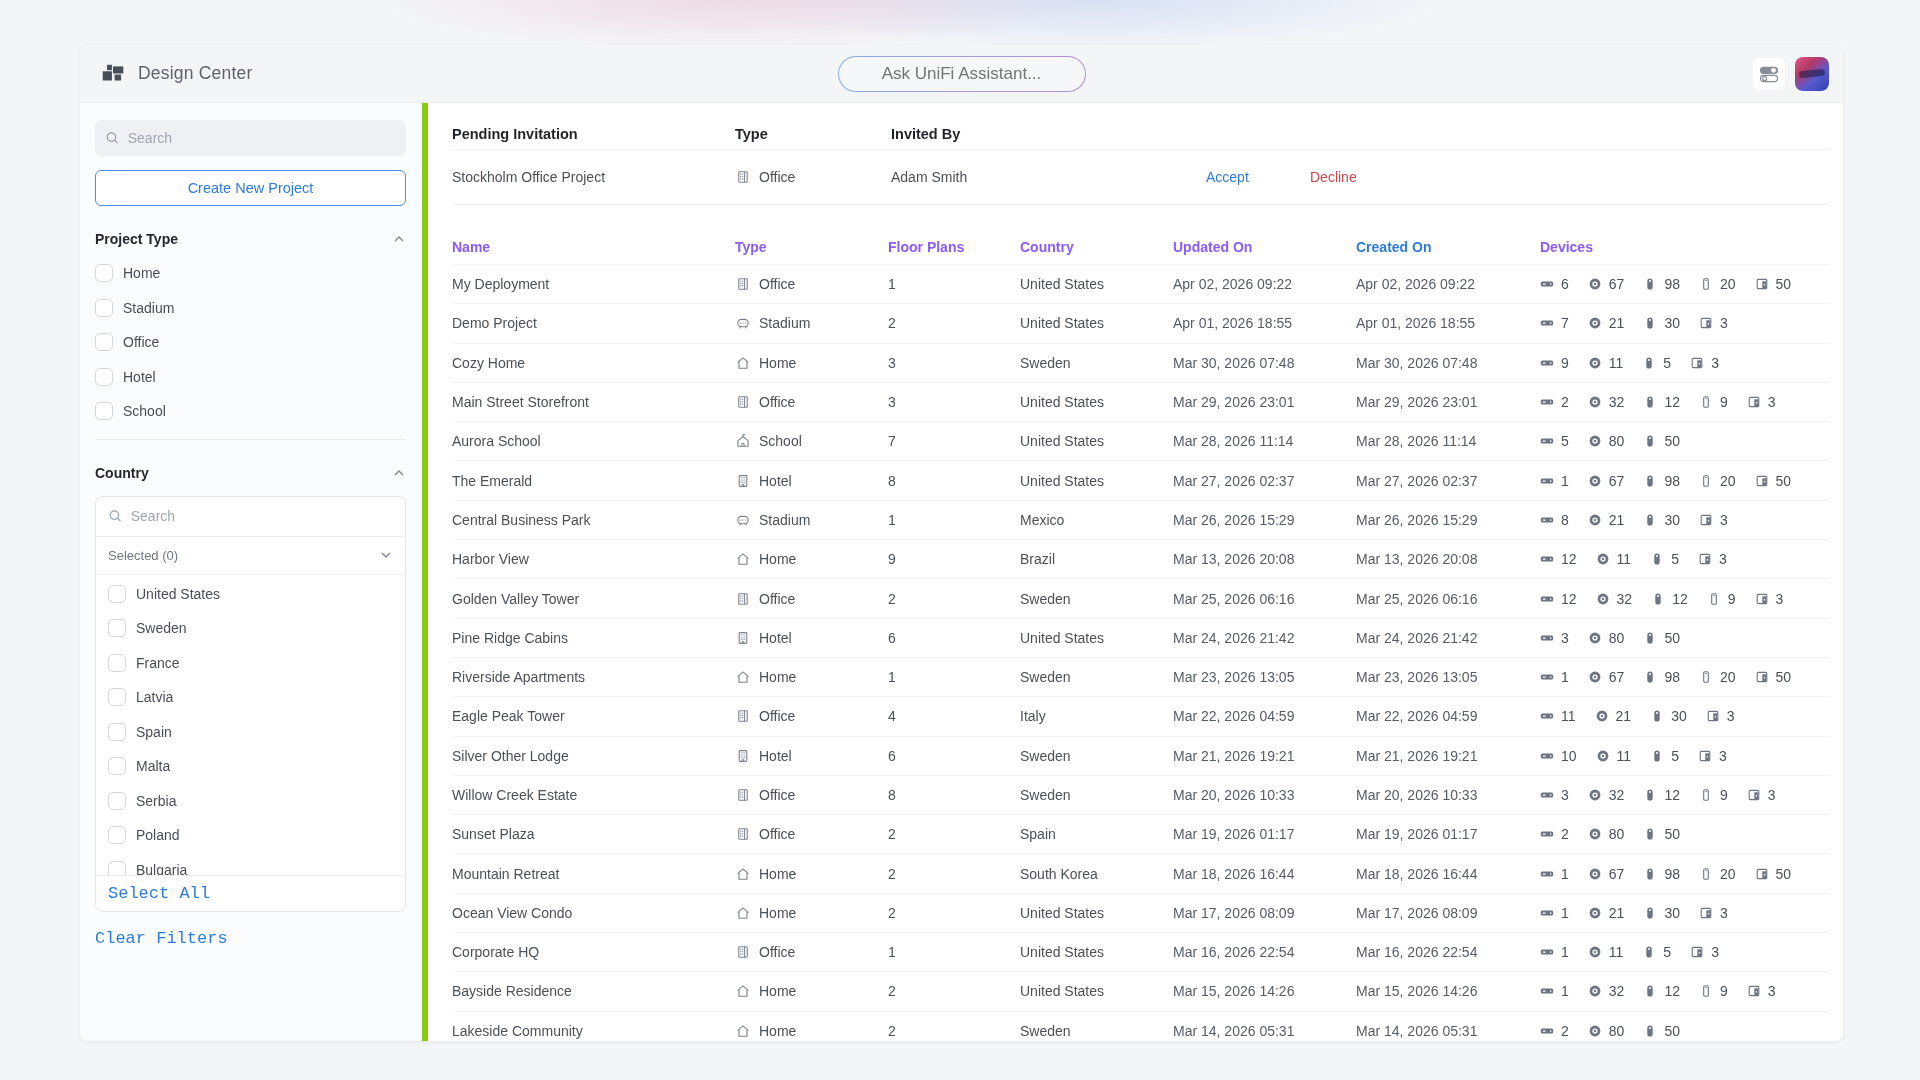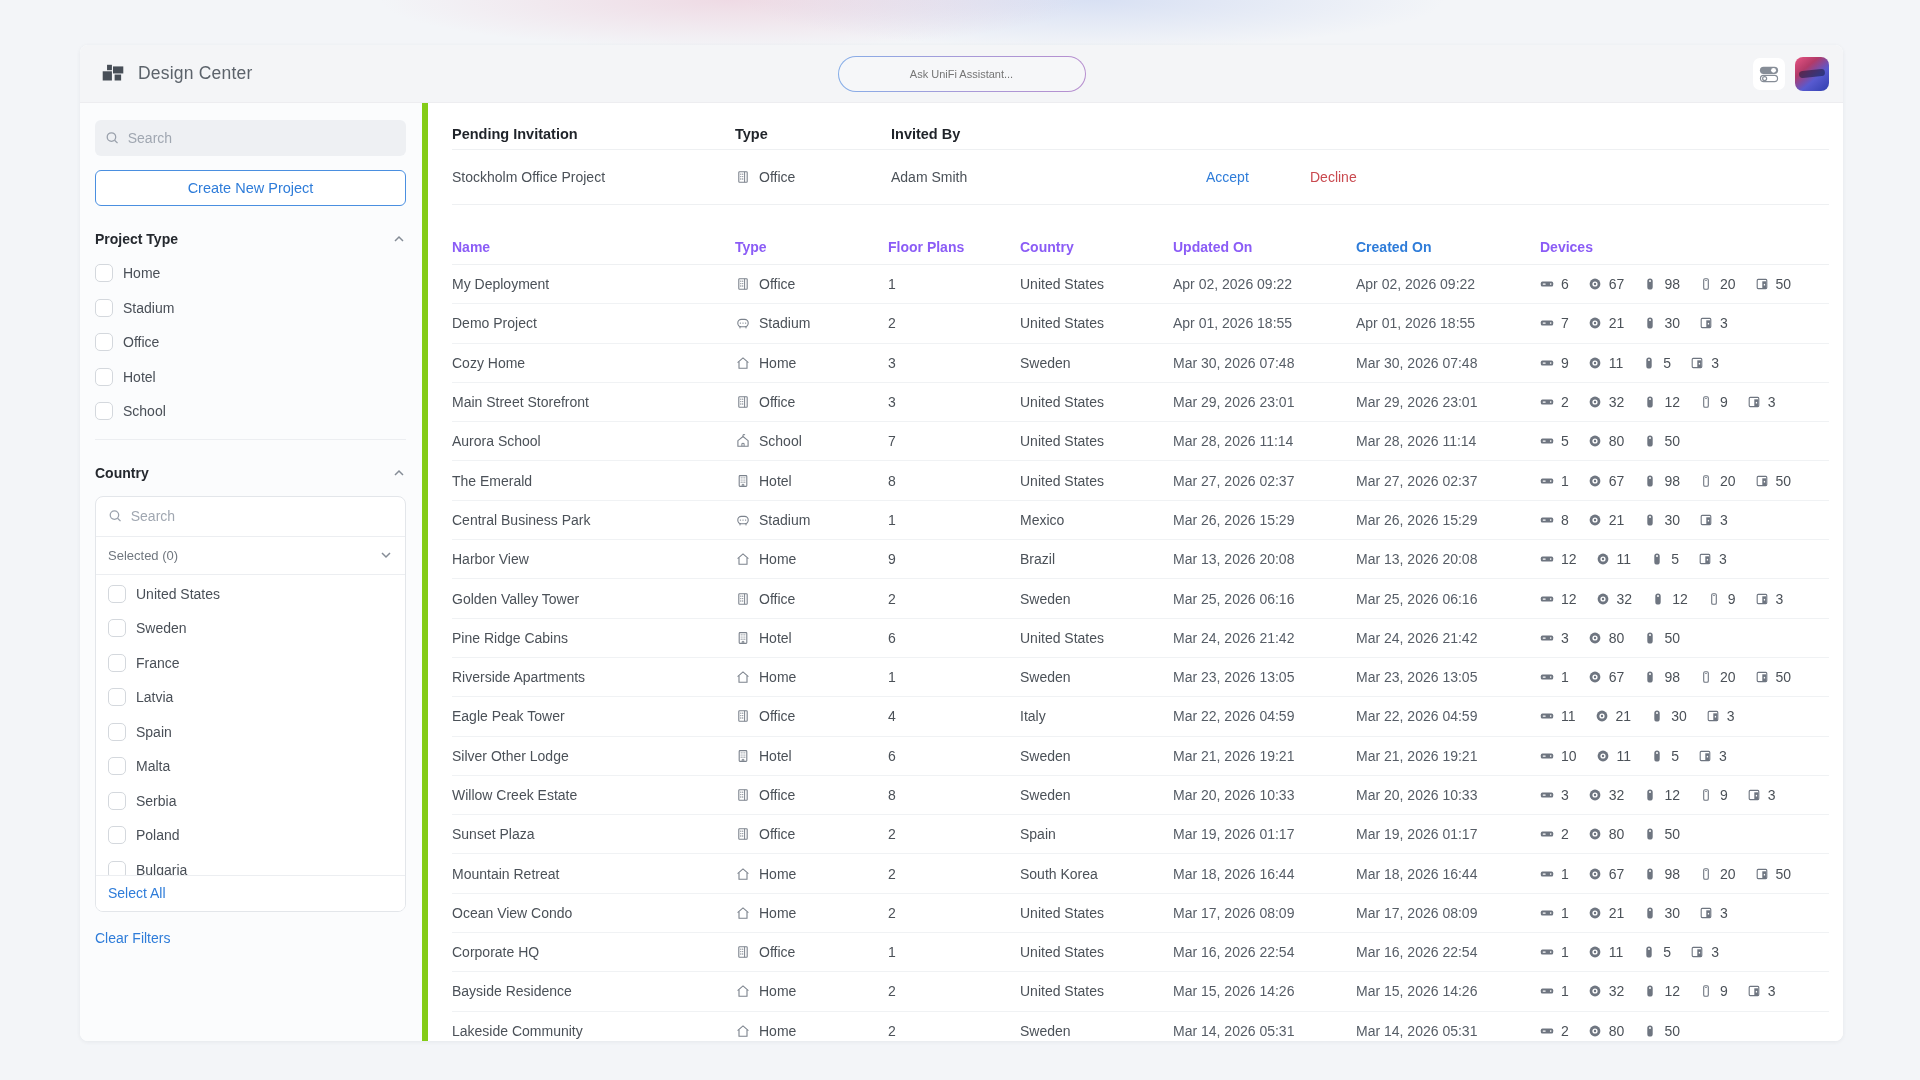--- a/index.html
+++ b/index.html
@@ -25,21 +25,21 @@
   }
   .brand { display:flex; align-items:center; gap:12px; }
   .brand-title { font-size:17.5px; color:#5c636b; letter-spacing:.2px; }
   .assistant-wrap {
     position:absolute; left:50%; top:50%; transform:translate(-50%,-50%);
     width:248px; height:36px; border-radius:18px; padding:1px;
     background:linear-gradient(90deg,#86aee8,#a79ad8,#b78fcf);
   }
   .assistant {
     width:100%; height:100%; border-radius:17px; background:#f6f7f9; border:0;
-    color:#8d95a5; font-size:11px; text-align:center; outline:none;
+    color:#8d95a5; font-size:17px; text-align:center; outline:none;
     font-family:"Liberation Sans", sans-serif;
   }
   .top-right { margin-left:auto; display:flex; align-items:center; gap:10px; }
   .icon-btn {
     width:32px; height:32px; background:#fff; border-radius:7px;
     display:flex; align-items:center; justify-content:center; cursor:pointer;
   }
   .avatar {
     width:34px; height:34px; border-radius:8px;
     background:linear-gradient(140deg,#e0517f 5%,#b23a68 32%,#585ad0 62%,#2f3fae 100%);
@@ -71,21 +71,21 @@
   .checkbox { width:18px; height:18px; border:1px solid #d4d8dd; border-radius:5px; background:#fff; flex:0 0 18px; }
   .check-row label { font-size:14px; color:#494f57; cursor:pointer; }
   .side-divider { border-top:1px solid #eceef1; margin:10px 0 0; }
   .country-box { border:1px solid #e3e6ea; border-radius:8px; background:#fff; margin-top:12px; overflow:hidden; }
   .c-search { height:40px; display:flex; align-items:center; gap:8px; padding:0 12px; border-bottom:1px solid #eceef1; }
   .c-search input { border:0; outline:none; font-size:14px; width:100%; color:#5a6068; font-family:"Liberation Sans", sans-serif; }
   .c-selected { height:38px; display:flex; align-items:center; justify-content:space-between; padding:0 12px; border-bottom:1px solid #eceef1; cursor:pointer; }
   .c-selected span { font-size:13px; color:#70777f; }
   .c-list { height:300px; overflow:hidden; padding:2px 12px 0; }
   .select-all { height:36px; display:flex; align-items:center; padding:0 12px; border-top:1px solid #eceef1; background:#fff; position:relative; }
-  .link { color:#2e7cd9; font-size:14px; cursor:pointer; }
+  .link { color:#2e7cd9; font-size:17px; cursor:pointer;font-family:Liberation Mono, monospace; }
   .clear-filters { margin-top:17px; }
   
   .main { flex:1; background:#fff; padding:16px 14px 0 24px; min-width:0; overflow:hidden; }
   .inv-grid { display:grid; grid-template-columns:283px 156px 315px 104px 1fr; align-items:center; }
   .inv-head { height:30px; }
   .inv-head div { font-size:14.5px; font-weight:700; color:#1f2329; }
   .inv-row { height:56px; border-top:1px solid #eef0f2; border-bottom:1px solid #eef0f2; font-size:14px; color:#4b5158; cursor:pointer; }
   .accept { color:#2e7cd9; font-weight:500; cursor:pointer; }
   .decline { color:#c9494f; font-weight:500; cursor:pointer; }
   .tbl { margin-top:24px; }

